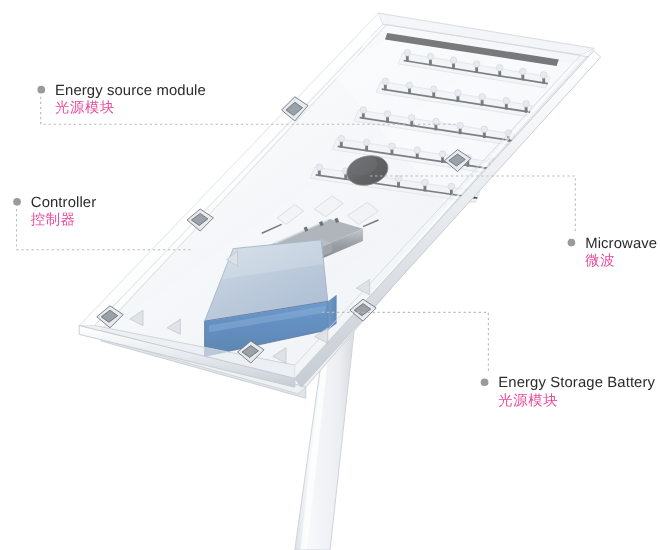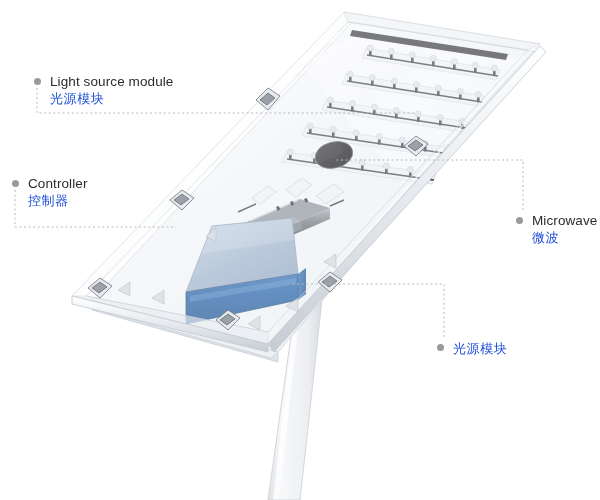--- a/index.html
+++ b/index.html
@@ -19,21 +19,21 @@
     width:7px;height:7px;border-radius:50%;
     background:#9a9a9d;
     position:absolute;left:0;top:4px;
   }
   .callout .txt{padding-left:16px;}
   .callout .en{
     font-size:13.5px;color:#2b2b2e;line-height:16px;
     letter-spacing:.1px;white-space:nowrap;
   }
   .callout .cn{
-    font-size:13px;color:#1d4ed8;line-height:17px;
+    font-size:13px;color:#ec4899;line-height:17px;
     letter-spacing:.6px;white-space:nowrap;
     font-family:"DejaVu Sans","Liberation Sans",sans-serif;
   }
 
   #c-light{left:34px;top:74px;}
   #c-ctrl{left:12px;top:176px;}
   #c-micro{left:516px;top:213px;}
   #c-batt{left:437px;top:340px;}
 </style>
 </head>
@@ -327,21 +327,21 @@
       <path d="M37,88 L37,113 L414,113"></path>
       <path d="M15,190 L15,227 L176,227"></path>
       <path d="M523,210 L523,160 L336,160"></path>
       <path d="M444,337 L444,284 L292,284"></path>
     </g>
   </svg>
 
   <div class="callout" id="c-light">
     <span class="dot"></span>
     <div class="txt">
-      <div class="en">Light source module</div>
+      <div class="en">Energy source module</div>
       <div class="cn">光源模块</div>
     </div>
   </div>
 
   <div class="callout" id="c-ctrl">
     <span class="dot"></span>
     <div class="txt">
       <div class="en">Controller</div>
       <div class="cn">控制器</div>
     </div>
@@ -351,17 +351,18 @@
     <span class="dot"></span>
     <div class="txt">
       <div class="en">Microwave</div>
       <div class="cn">微波</div>
     </div>
   </div>
 
   <div class="callout" id="c-batt">
     <span class="dot"></span>
     <div class="txt">
+      <div class="en">Energy Storage Battery</div>
       <div class="cn">光源模块</div>
     </div>
   </div>
 
 </div>
 
 </body></html>

